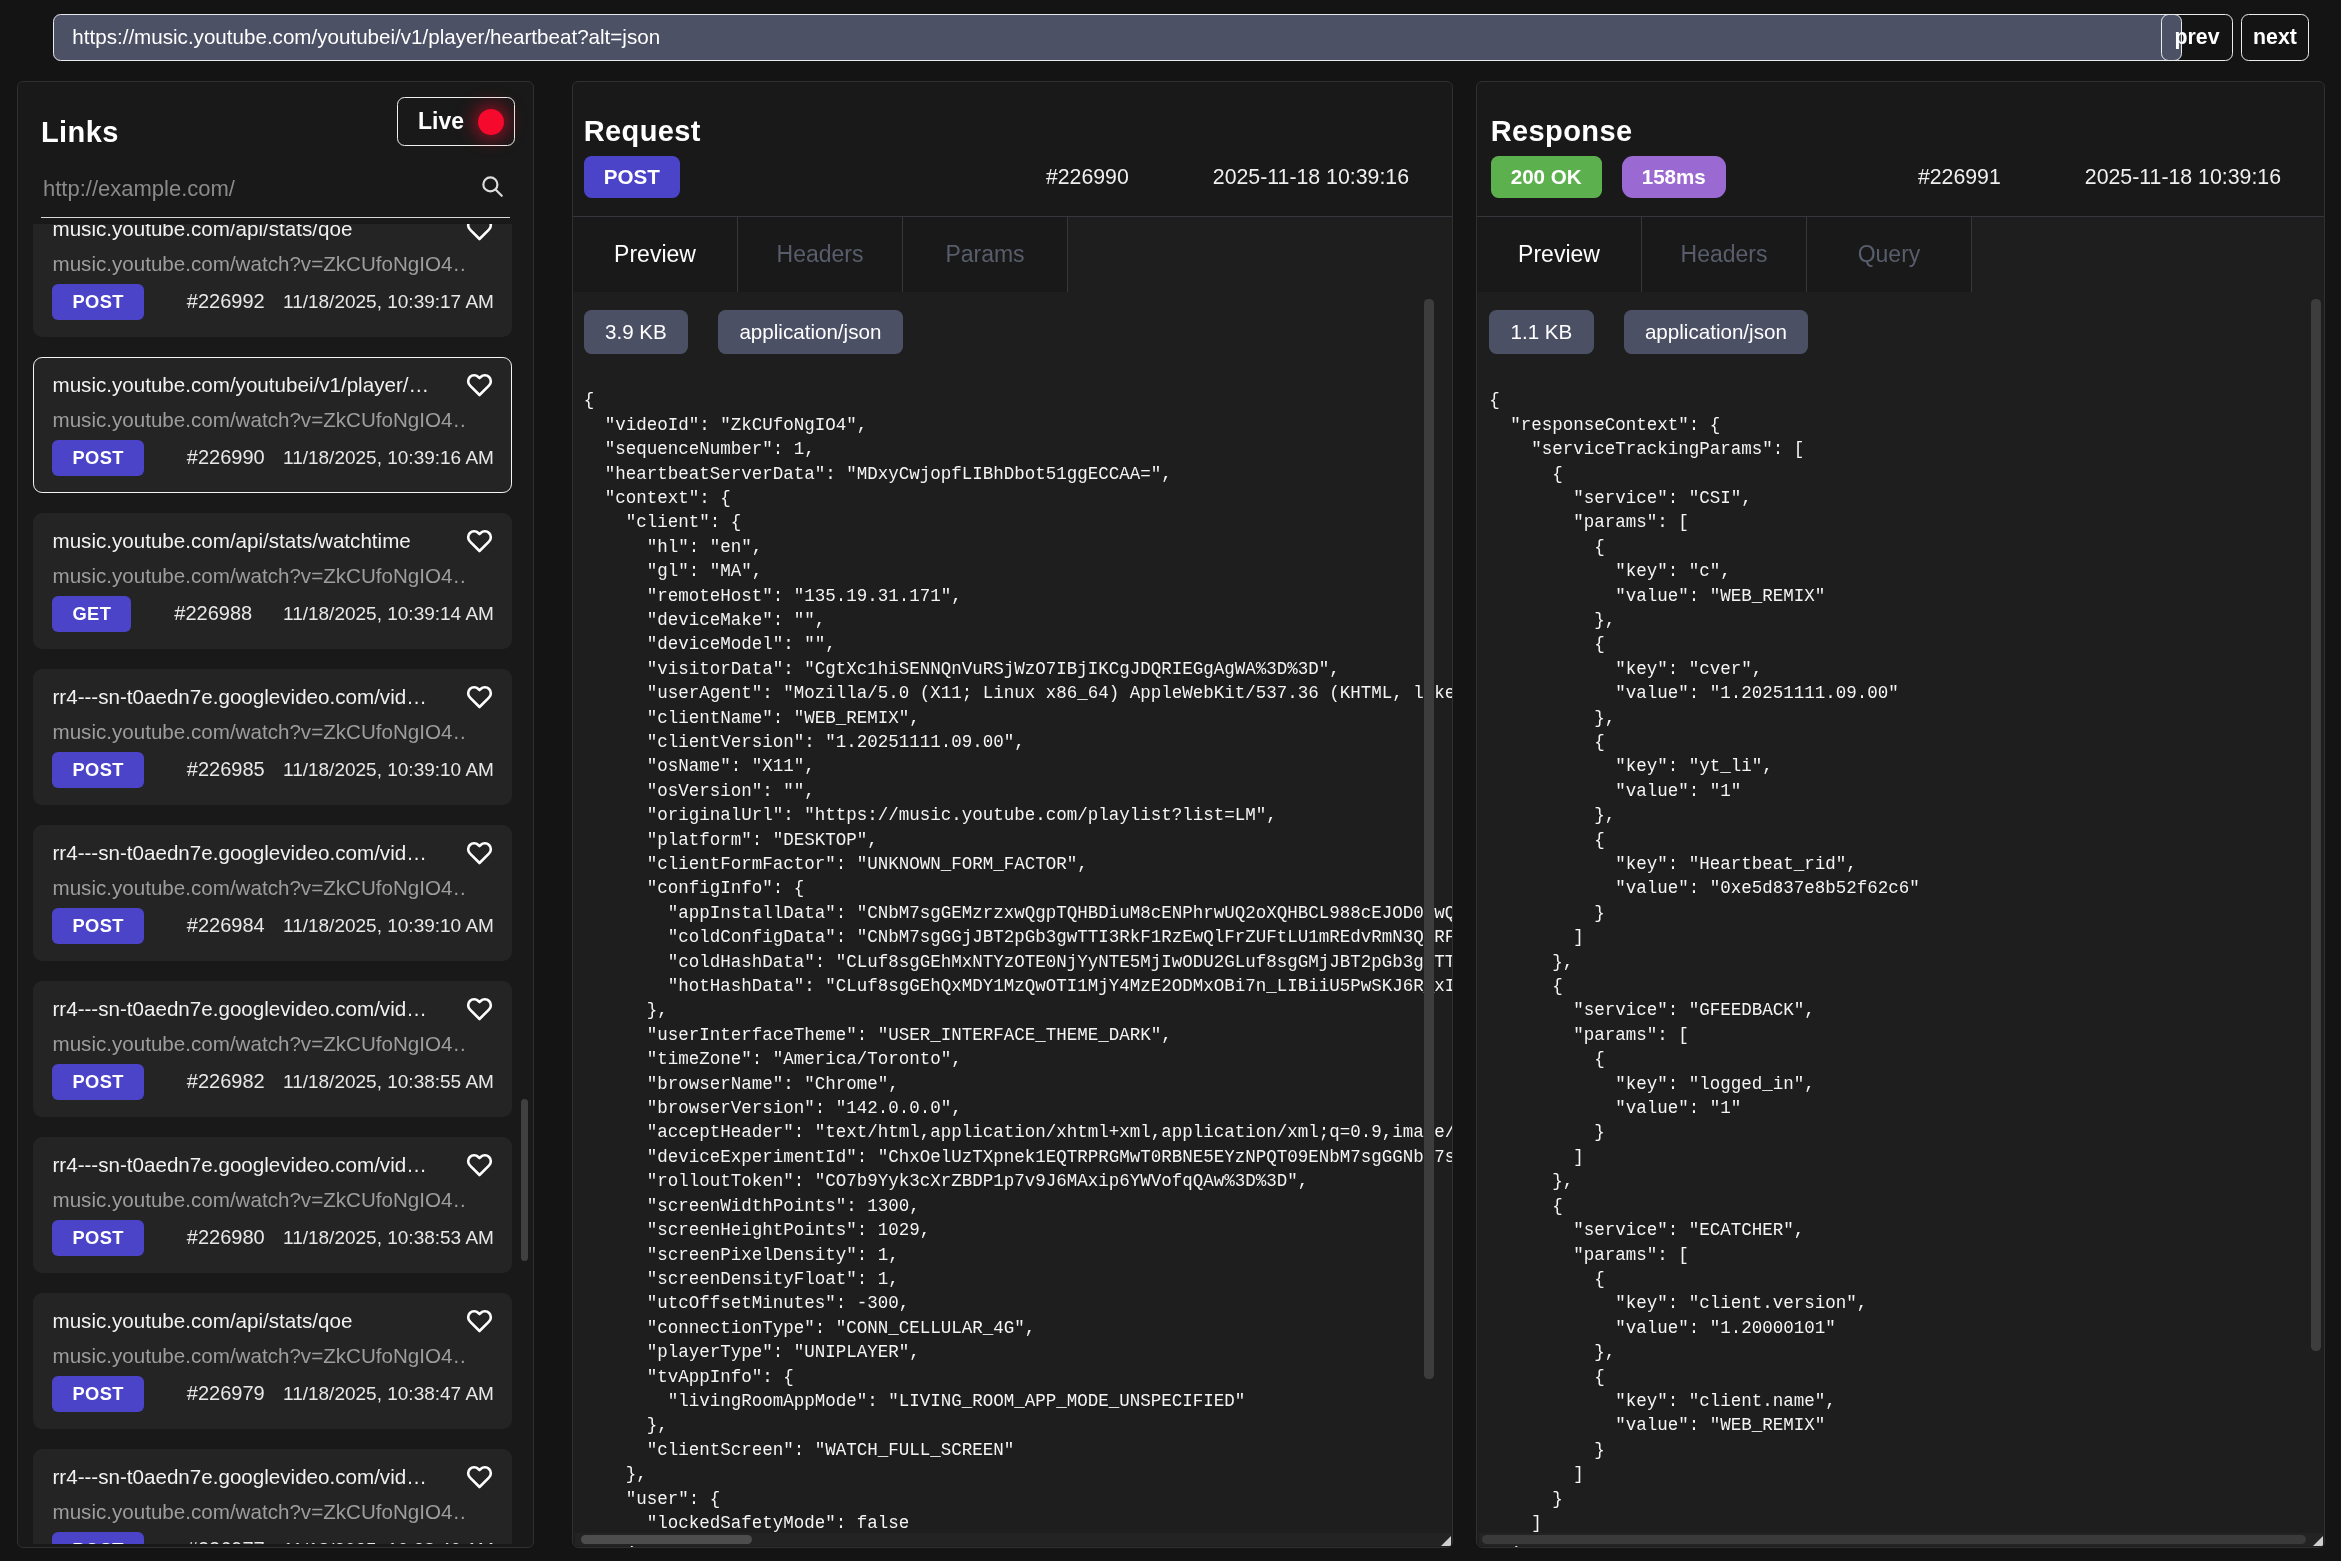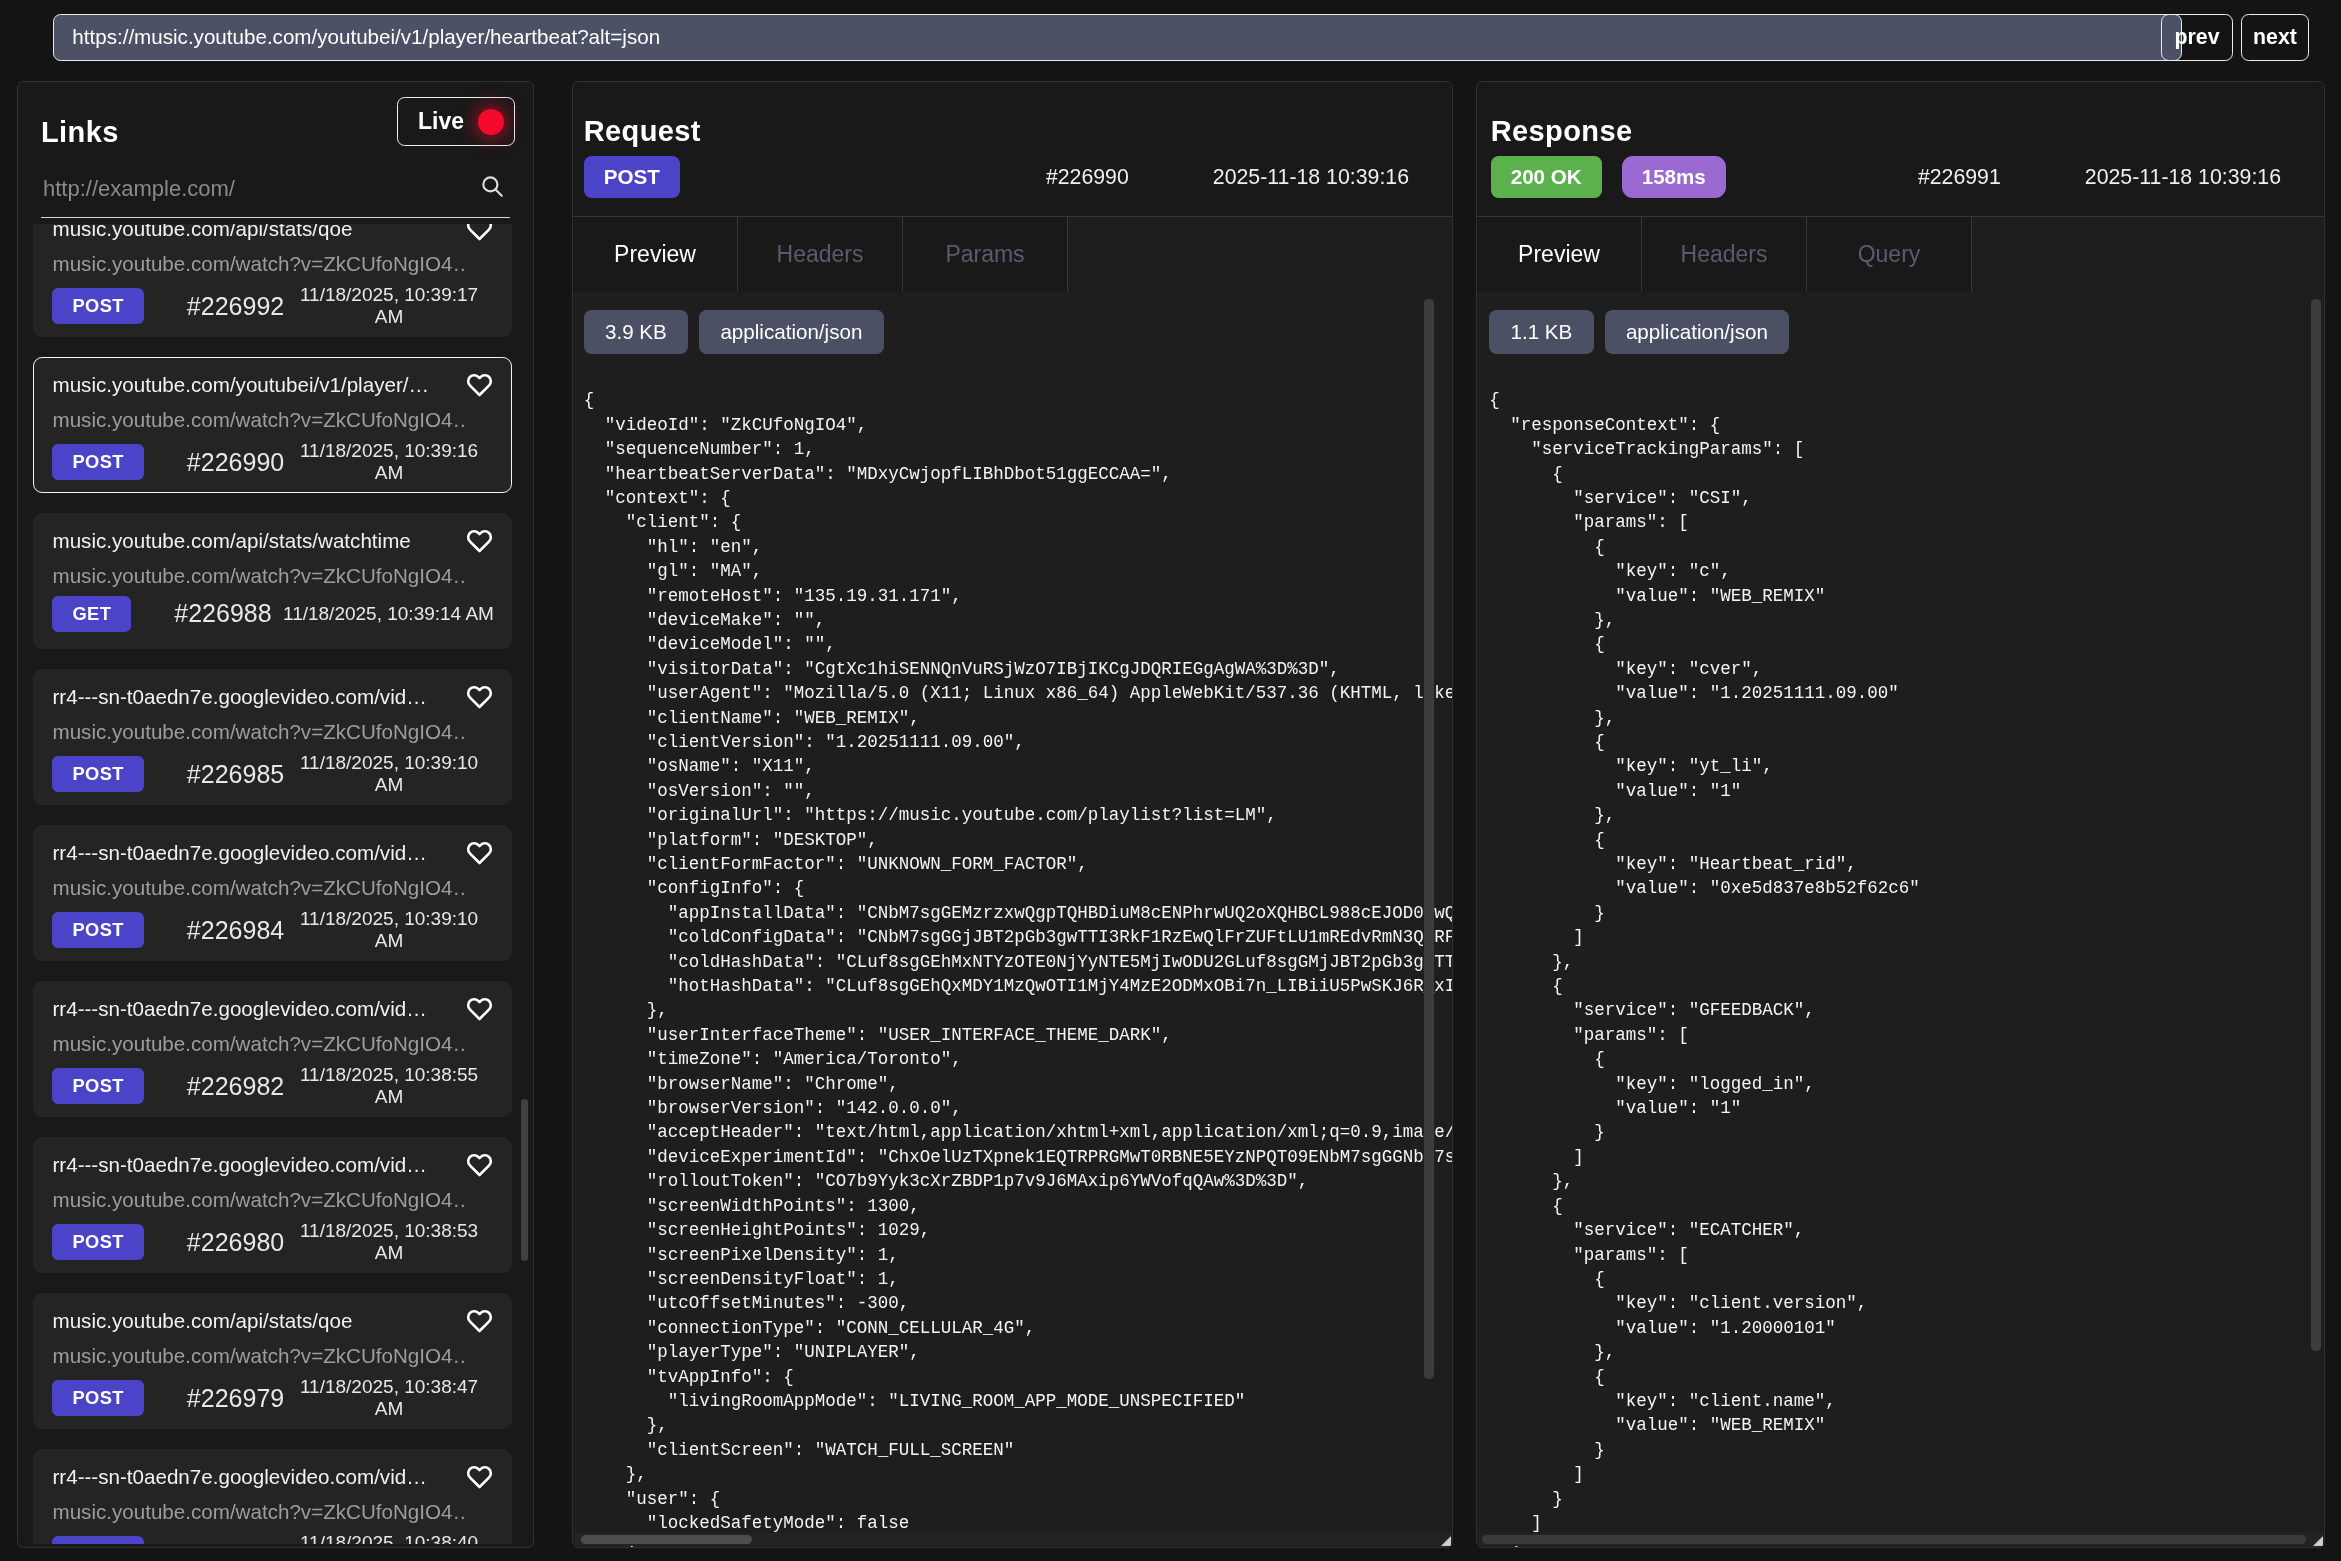--- a/index.html
+++ b/index.html
@@ -41,21 +41,21 @@
   #links-list{left:15.2px;right:21.3px;top:142px;bottom:3px;overflow:hidden;}
   .link-card{position:relative;background:var(--card);border-radius:9.1px;border:1.5px solid transparent;
     height:136px;margin-bottom:20px;box-sizing:border-box;padding:15.2px 18.3px;cursor:pointer;}
   .link-card:first-child{margin-top:-23px;}
   .link-card.selected{border-color:#f5f5f5;}
   .link-title{font-size:20.6px;color:#f2f2f2;white-space:nowrap;overflow:hidden;max-width:396px;}
   .link-sub{font-size:20.6px;color:var(--graytext);margin-top:10.7px;white-space:nowrap;overflow:hidden;max-width:412px;}
   .link-meta{position:absolute;left:18.3px;right:12.2px;top:82px;display:flex;align-items:center;}
   .method-badge{background:var(--indigo);color:#fff;font-size:18.3px;font-weight:600;letter-spacing:0.4px;
     border-radius:6.1px;padding:6.9px 20px;}
-  .link-id{font-size:25px;color:#e8e8e8;margin-left:43px;}
+  .link-id{font-size:20px;color:#e8e8e8;margin-left:43px;}
   .link-time{font-size:19px;color:#e8e8e8;margin-left:auto;margin-right:4.6px;text-align:center;}
   .heart{position:absolute;right:17px;top:13.7px;}
   #links-scroll-thumb{right:4.6px;top:1017px;width:7.6px;height:162px;background:#404040;border-radius:3.8px;}
   
   .detail-title{left:10.7px;top:17px;}
   #response-panel .detail-title{left:13.7px;}
   .head-meta{left:10.7px;right:0;top:72px;height:46px;display:flex;align-items:center;}
   #response-panel .head-meta{left:13.7px;}
   .big-badge{color:#fff;font-size:20.6px;font-weight:600;border-radius:7.6px;padding:9.1px 20px;}
   .badge-indigo{background:var(--indigo);}
@@ -63,21 +63,21 @@
   .badge-purple{background:var(--purple);margin-left:20px;border-radius:11px;}
   .head-id{font-size:21.3px;color:#f0f0f0;margin-left:auto;}
   .head-time{font-size:21.3px;color:#f0f0f0;margin-left:84px;margin-right:43px;}
   .tabs{left:0;right:0;top:134px;height:76px;display:flex;border-top:1.5px solid var(--line);}
   .tab{width:165px;box-sizing:border-box;border-right:1.5px solid var(--line);border-bottom:1.5px solid var(--line);
     display:flex;align-items:center;justify-content:center;font-size:23px;color:var(--tabdim);cursor:pointer;}
   .tab.active{color:#fff;}
   .tab-filler{flex:1;background:var(--content);}
   .content{left:0;right:0;top:210px;bottom:0;background:var(--content);overflow:hidden;padding:18.3px 0 0 10.7px;box-sizing:border-box;}
   #response-panel .content{padding-left:12.2px;}
-  .meta-badges{display:flex;gap:11px;}
+  .meta-badges{display:flex;gap:30px;}
   .meta-badge{background:var(--slate);color:#fff;font-size:20.6px;border-radius:7.6px;padding:10px 21.3px;}
   pre.code{margin:34px 0 0 0;font-family:"Liberation Mono", monospace;font-size:17.5px;line-height:24.4px;
     color:#f5f5f5;white-space:pre;overflow:hidden;}
   .vscroll{width:10px;background:#3d3d3d;border-radius:4.6px;top:217px;}
   #request-vscroll{right:18.3px;height:1080px;}
   #response-vscroll{right:3px;height:1052px;}
   .hscroll-track{left:1.5px;right:1.5px;bottom:1.5px;height:12.2px;background:#232323;}
   .hscroll-thumb{position:absolute;top:1.5px;height:9.1px;background:#4d4d4d;border-radius:4.6px;}
   #request-hthumb{left:6.1px;width:171px;}
   #response-hthumb{left:3px;right:17px;background:#3a3a3a;}

